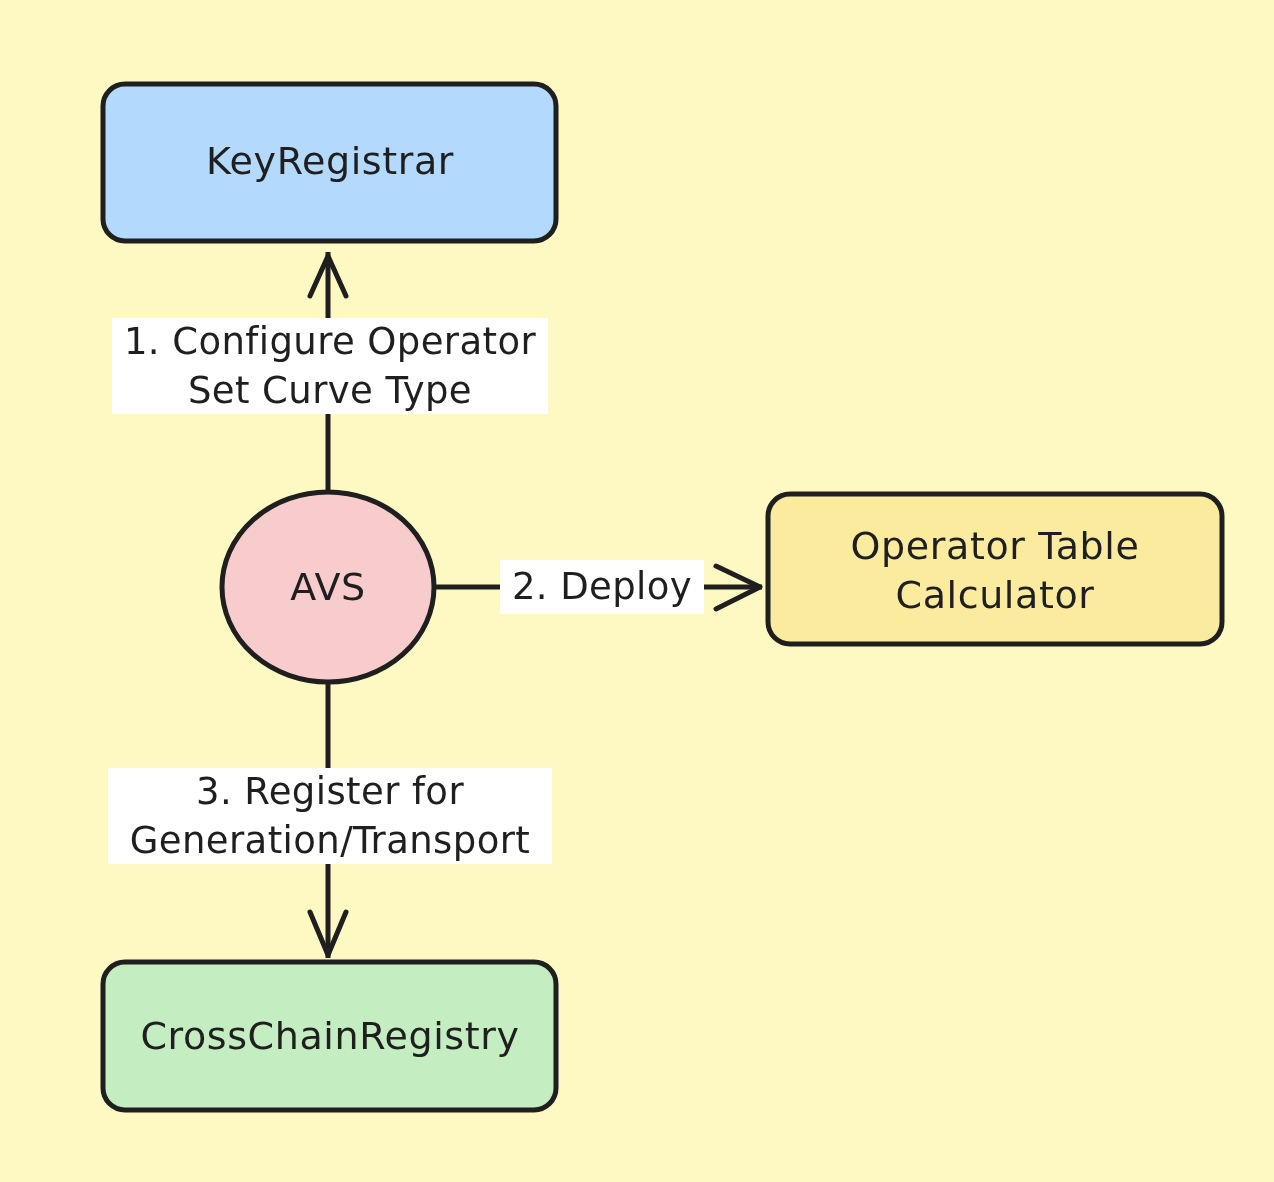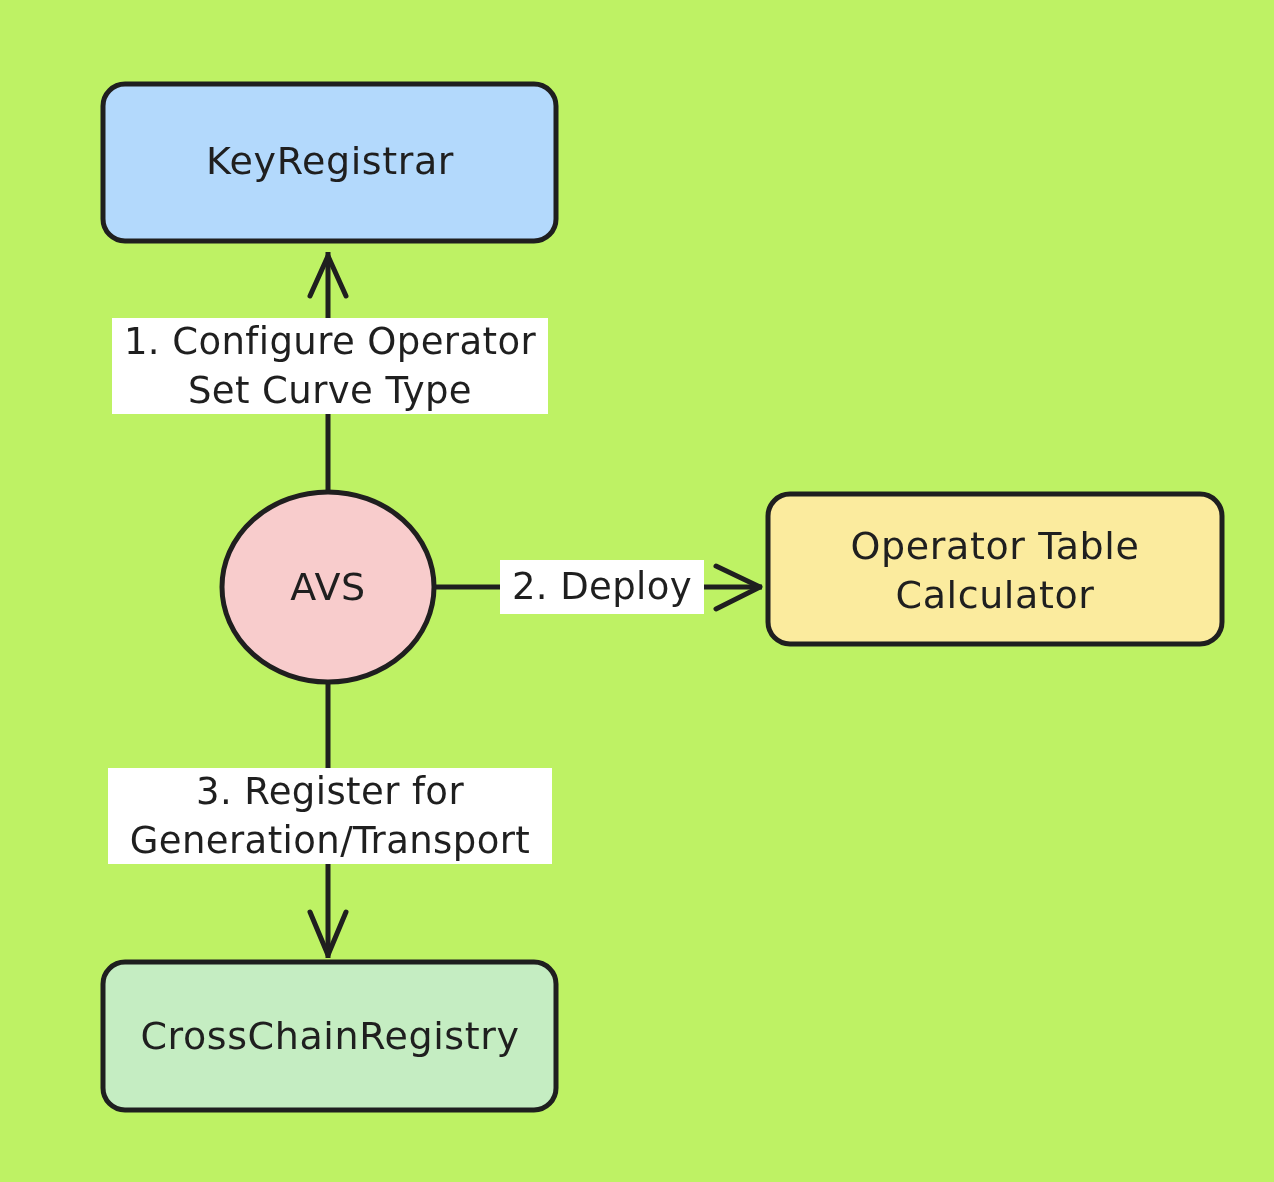--- a/index.html
+++ b/index.html
@@ -7,21 +7,21 @@
     padding: 0;
     background: #ffffff;
   }
   body {
     font-family: "DejaVu Sans", sans-serif;
   }
   #canvas {
     position: relative;
     width: 1274px;
     height: 1182px;
-    background: #bef264;
+    background: #fef9c3;
     overflow: hidden;
   }
   svg#diagram {
     position: absolute;
     left: 0;
     top: 0;
     width: 1274px;
     height: 1182px;
   }
   .node-shape {

